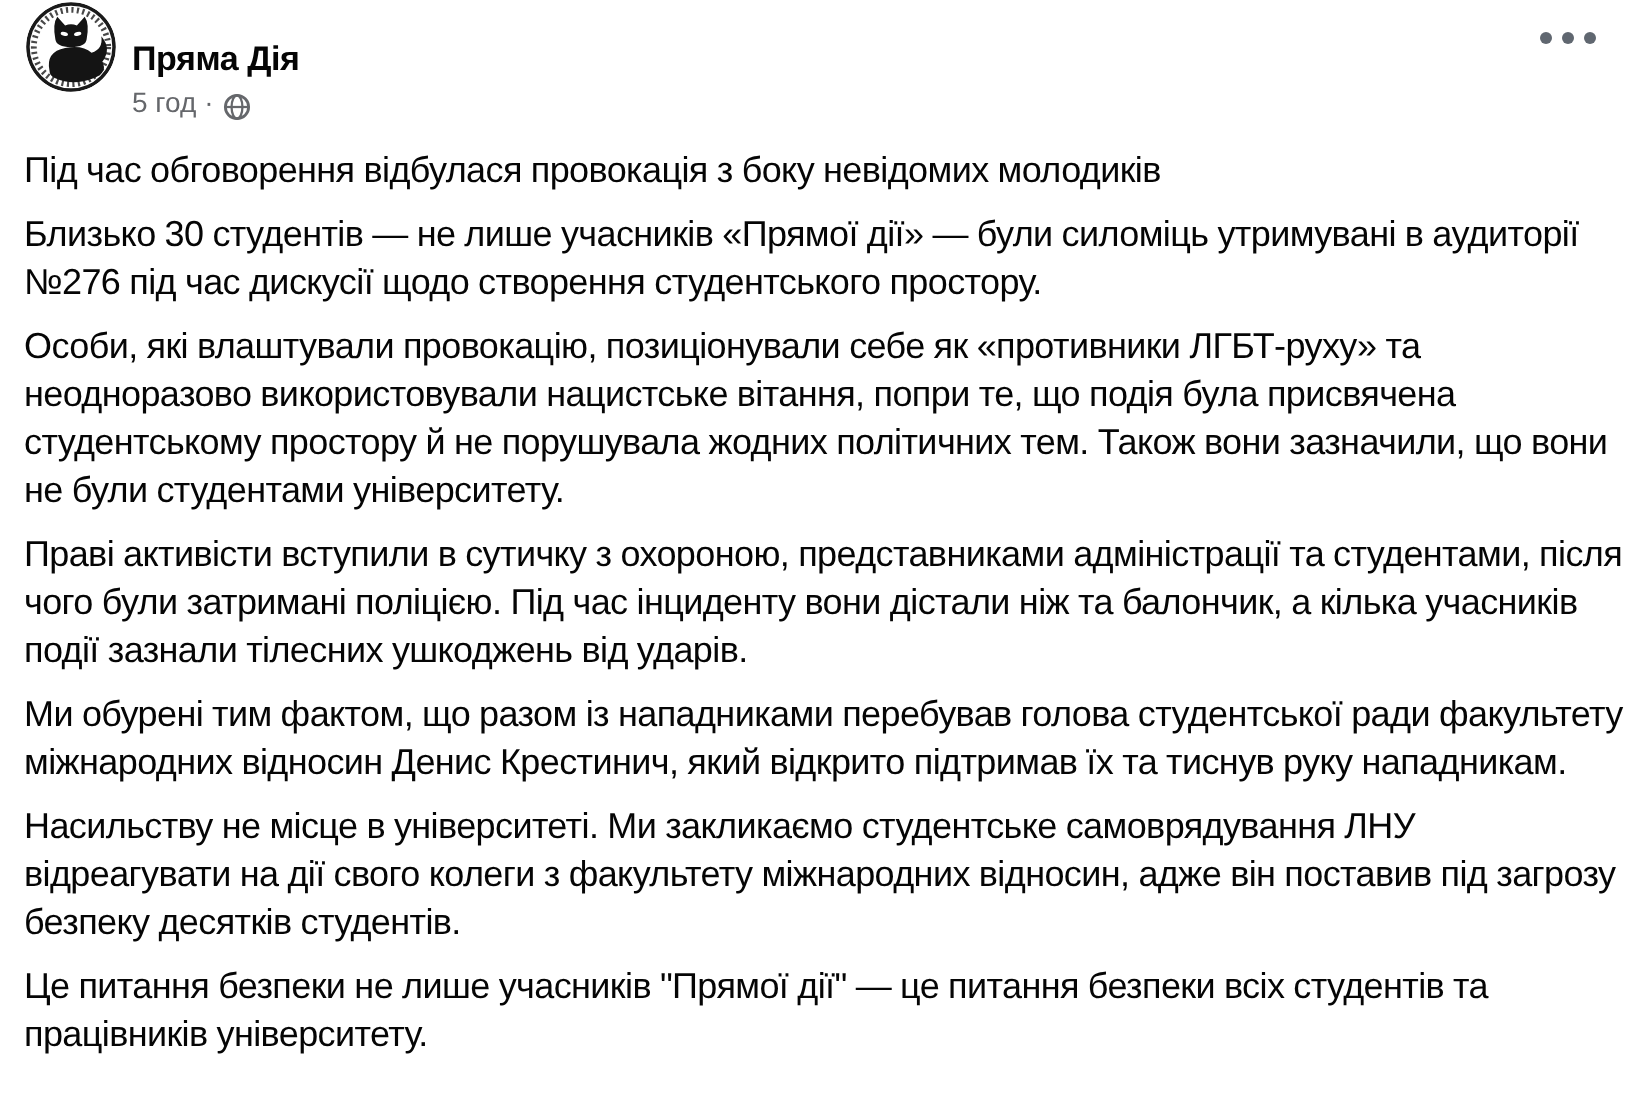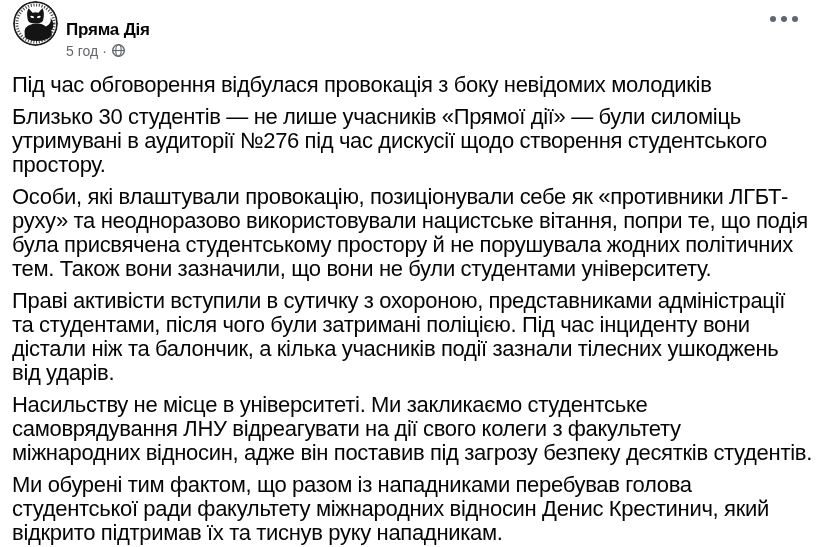--- a/index.html
+++ b/index.html
@@ -17,39 +17,39 @@
     width: 45px; height: 45px; border-radius: 50%; overflow: hidden;
     flex: 0 0 45px; cursor: pointer; margin-left: 1px;
   }
   .avatar svg { display: block; width: 45px; height: 45px; }
   .header-info { margin-left: 8px; padding-top: 18px; }
   .page-name {
     font-size: 17px; font-weight: 700; color: #050505; line-height: 22px;
     letter-spacing: -0.2px; cursor: pointer;
   }
   .meta {
-    display: flex; align-items: flex-start; gap: 4px;
+    display: flex; align-items: flex-end; gap: 4px;
     font-size: 14px; color: #65676B; line-height: 19px; margin-top: 1px;
   }
   .meta .timestamp { cursor: pointer; }
   .meta .sep { color: #65676B; }
   .globe { display: inline-flex; align-items: center; margin-top: 1px; }
 
   .more-btn {
     position: absolute; right: 8px; top: 10px;
     background: none; border: none; cursor: pointer;
     display: flex; align-items: center; gap: 5px; padding: 6px;
     border-radius: 50%;
   }
   .more-btn .dot-i { width: 6px; height: 6px; border-radius: 50%; background: #606770; display: block; }
 
   
   .post-body { margin-top: 12px; }
   .post-body p {
-    font-size: 22px; line-height: 24px; color: #050505;
+    font-size: 18px; line-height: 24px; color: #050505;
     letter-spacing: -0.3px; margin-bottom: 8px;
     word-spacing: -0.2px;
   }
 </style>
 </head>
 <body>
 
 <div class="post">
 
   <div class="post-header">
@@ -90,17 +90,18 @@
       <span class="dot-i"></span>
     </button>
 
   </div>
 
   <div class="post-body">
     <p>Під час обговорення відбулася провокація з боку невідомих молодиків</p>
     <p>Близько 30 студентів — не лише учасників «Прямої дії» — були силоміць утримувані в аудиторії №276 під час дискусії щодо створення студентського простору.</p>
     <p>Особи, які влаштували провокацію, позиціонували себе як «противники ЛГБТ-руху» та неодноразово використовували нацистське вітання, попри те, що подія була присвячена студентському простору й не порушувала жодних політичних тем. Також вони зазначили, що вони не були студентами університету.</p>
     <p>Праві активісти вступили в сутичку з охороною, представниками адміністрації та студентами, після чого були затримані поліцією. Під час інциденту вони дістали ніж та балончик, а кілька учасників події зазнали тілесних ушкоджень від ударів.</p>
+    <p>Ми обурені тим фактом, що разом із нападниками перебував голова студентської ради факультету міжнародних відносин Денис Крестинич, який відкрито підтримав їх та тиснув руку нападникам.</p>
     <p>Насильству не місце в університеті. Ми закликаємо студентське самоврядування ЛНУ відреагувати на дії свого колеги з факультету міжнародних відносин, адже він поставив під загрозу безпеку десятків студентів.</p>
-    <p>Ми обурені тим фактом, що разом із нападниками перебував голова студентської ради факультету міжнародних відносин Денис Крестинич, який відкрито підтримав їх та тиснув руку нападникам.</p>
+    <p>Це питання безпеки не лише учасників "Прямої дії" — це питання безпеки всіх студентів та працівників університету.</p>
   </div>
 
 </div>
 
 </body></html>

